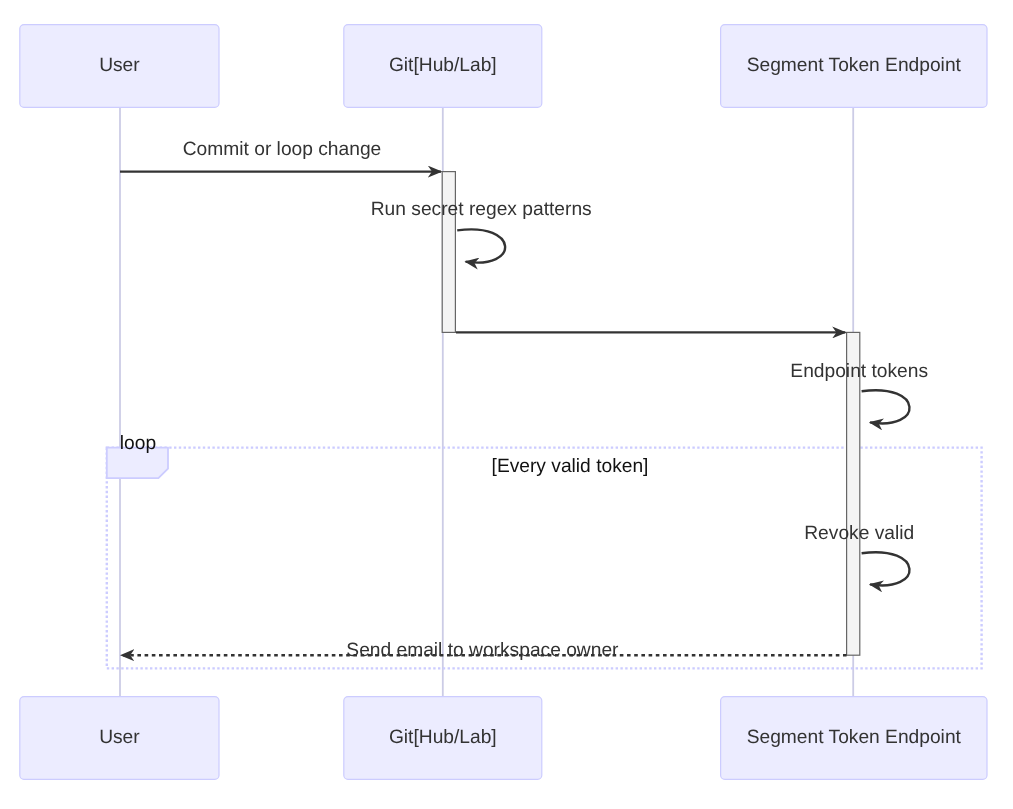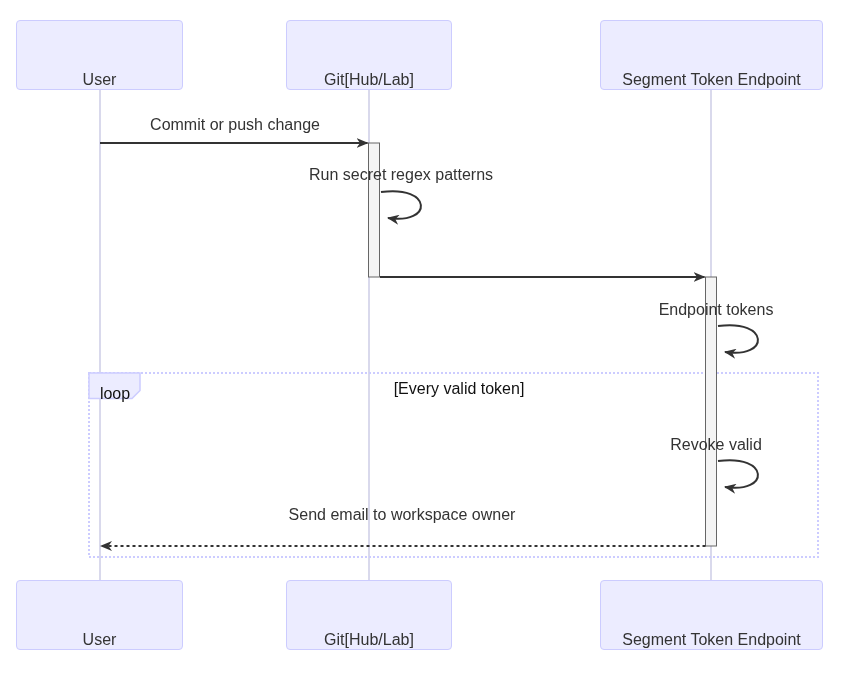--- a/index.html
+++ b/index.html
@@ -27,21 +27,21 @@
   .loop-box       { fill: none; stroke: var(--loop-border); stroke-width: 2; stroke-dasharray: 2 2; }
   .loop-tab       { fill: var(--label-box-fill); stroke: var(--loop-border); stroke-width: 1.5; }
   
   .actor {
     position: absolute;
     box-sizing: border-box;
     background: var(--actor-fill);
     border: 1px solid var(--actor-border);
     border-radius: 4px;
     display: flex;
-    align-items: flex-end;
+    align-items: center;
     justify-content: center;
     font-size: 16px;
     color: var(--text);
     height: 70px;
   }
   
   .lbl {
     position: absolute;
     transform: translate(-50%, -50%);
     white-space: nowrap;
@@ -94,22 +94,22 @@
   <div class="actor" style="left:16px; top:580px; width:167px;">
     <span>User</span>
   </div>
   <div class="actor" style="left:286px; top:580px; width:166px;">
     <span>Git[Hub/Lab]</span>
   </div>
   <div class="actor" style="left:600px; top:580px; width:223px;">
     <span>Segment Token Endpoint</span>
   </div>
 
-  <div class="lbl" style="left:235px; top:125px;">Commit or push change</div>
+  <div class="lbl" style="left:235px; top:125px;">Commit or loop change</div>
   <div class="lbl" style="left:380px; top:175px;margin-left:21px;">Run secret regex patterns</div>
   <div class="lbl" style="left:716px; top:310px;">Endpoint tokens</div>
   <div class="lbl" style="left:716px; top:445px;">Revoke valid</div>
-  <div class="lbl" style="left:402px; top:515px;">Send email to workspace owner</div>
+  <div class="lbl" style="left:402px; top:543px;">Send email to workspace owner</div>
 
-  <div class="lbl loop-word" style="left:115px; top:394px;">loop</div>
-  <div class="lbl condition" style="left:459px; top:389px;">[Every valid token]</div>
+  <div class="lbl loop-word" style="left:115px; top:370px;">loop</div>
+  <div class="lbl condition" style="left:475px; top:389px;">[Every valid token]</div>
 
 </div>
 
 </body></html>

